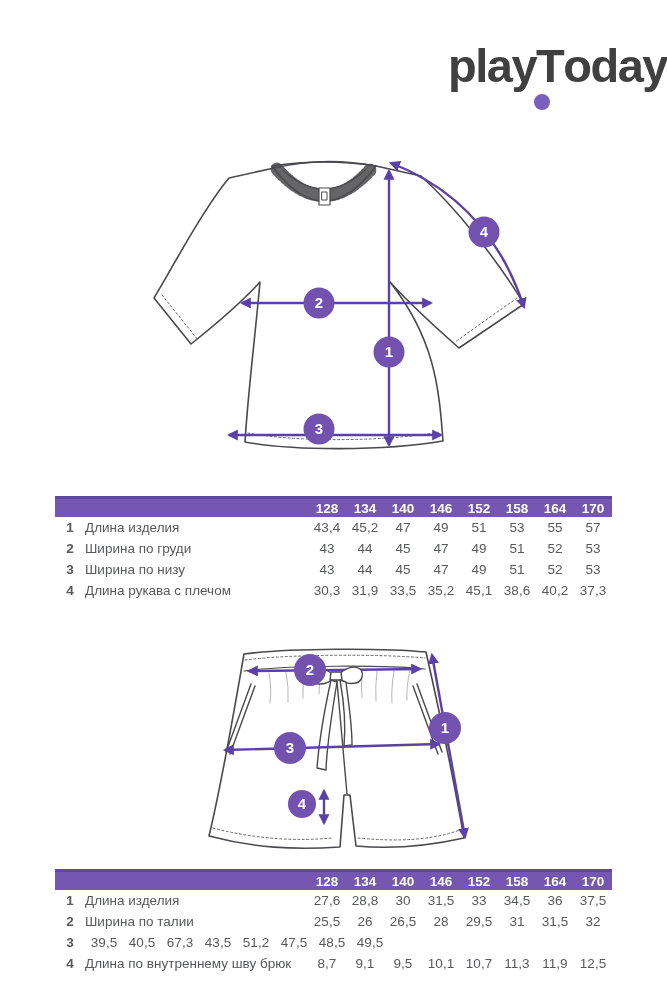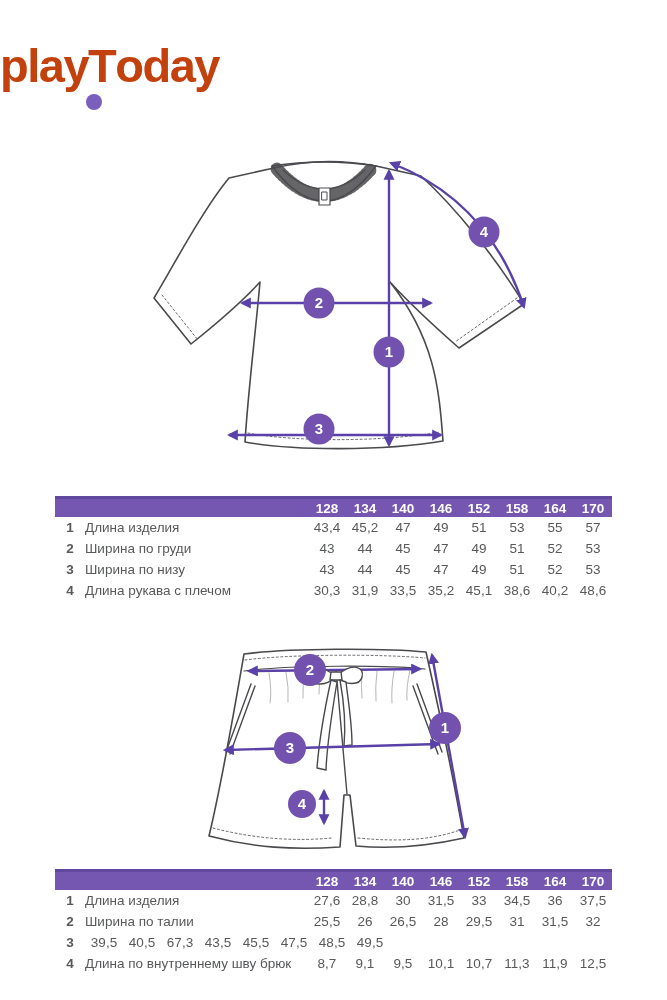--- a/index.html
+++ b/index.html
@@ -1,21 +1,21 @@
 <!DOCTYPE html>
 <html><head>
 <meta charset="utf-8">
 <style>
   html,body{margin:0;padding:0;background:#fff;}
   body{width:667px;height:1000px;font-family:"Liberation Sans",sans-serif;overflow:hidden;}
   .page{position:relative;width:667px;height:1000px;background:#fff;}
 
   
-  .logo{position:absolute;top:38px;left:0;width:100%;text-align:left;
-        font-weight:bold;font-size:47px;letter-spacing:-1.5px;color:#c2410c;}
+  .logo{position:absolute;top:38px;left:0;width:100%;text-align:right;
+        font-weight:bold;font-size:47px;letter-spacing:-1.5px;color:#404040;}
   .logo-t{position:relative;display:inline-block;}
   .logo-dot{position:absolute;left:-2px;bottom:-17px;width:16px;height:16px;
             border-radius:50%;background:#7a5fbc;}
 
   
   .fig{position:absolute;left:50%;transform:translateX(-50%);}
   .fig-tee{top:146px;}
   .fig-shorts{top:642px;}
   .co{font:bold 15px "Liberation Sans",sans-serif;fill:#fff;text-anchor:middle;}
 
@@ -132,21 +132,21 @@
     <div class="st-row">
       <div class="st-num">4</div>
       <div class="st-label">Длина рукава с плечом</div>
       <div class="st-cell">30,3</div>
       <div class="st-cell">31,9</div>
       <div class="st-cell">33,5</div>
       <div class="st-cell">35,2</div>
       <div class="st-cell">45,1</div>
       <div class="st-cell">38,6</div>
       <div class="st-cell">40,2</div>
-      <div class="st-cell">48,6</div>
+      <div class="st-cell">37,3</div>
     </div>
   </div>
 
   <svg class="fig fig-shorts" width="320" height="224" viewBox="0 0 320 224">
     <defs>
       <marker id="ahS" viewBox="0 0 10 10" refX="8" refY="5" markerWidth="4.6" markerHeight="4.6" orient="auto-start-reverse">
         <path d="M0,0 L10,5 L0,10 Z" fill="#5a41a8"></path>
       </marker>
     </defs>
     <g stroke="#4a4a4e" stroke-width="1.6" fill="none" stroke-linejoin="round" stroke-linecap="round">
@@ -237,21 +237,21 @@
       <div class="st-cell">31</div>
       <div class="st-cell">31,5</div>
       <div class="st-cell">32</div>
     </div>
     <div class="st-row">
       <div class="st-num">3</div>
       <div class="st-cell">39,5</div>
       <div class="st-cell">40,5</div>
       <div class="st-cell">67,3</div>
       <div class="st-cell">43,5</div>
-      <div class="st-cell">45,5</div>
+      <div class="st-cell">51,2</div>
       <div class="st-cell">47,5</div>
       <div class="st-cell">48,5</div>
       <div class="st-cell">49,5</div>
     </div>
     <div class="st-row">
       <div class="st-num">4</div>
       <div class="st-label">Длина по внутреннему шву брюк</div>
       <div class="st-cell">8,7</div>
       <div class="st-cell">9,1</div>
       <div class="st-cell">9,5</div>

